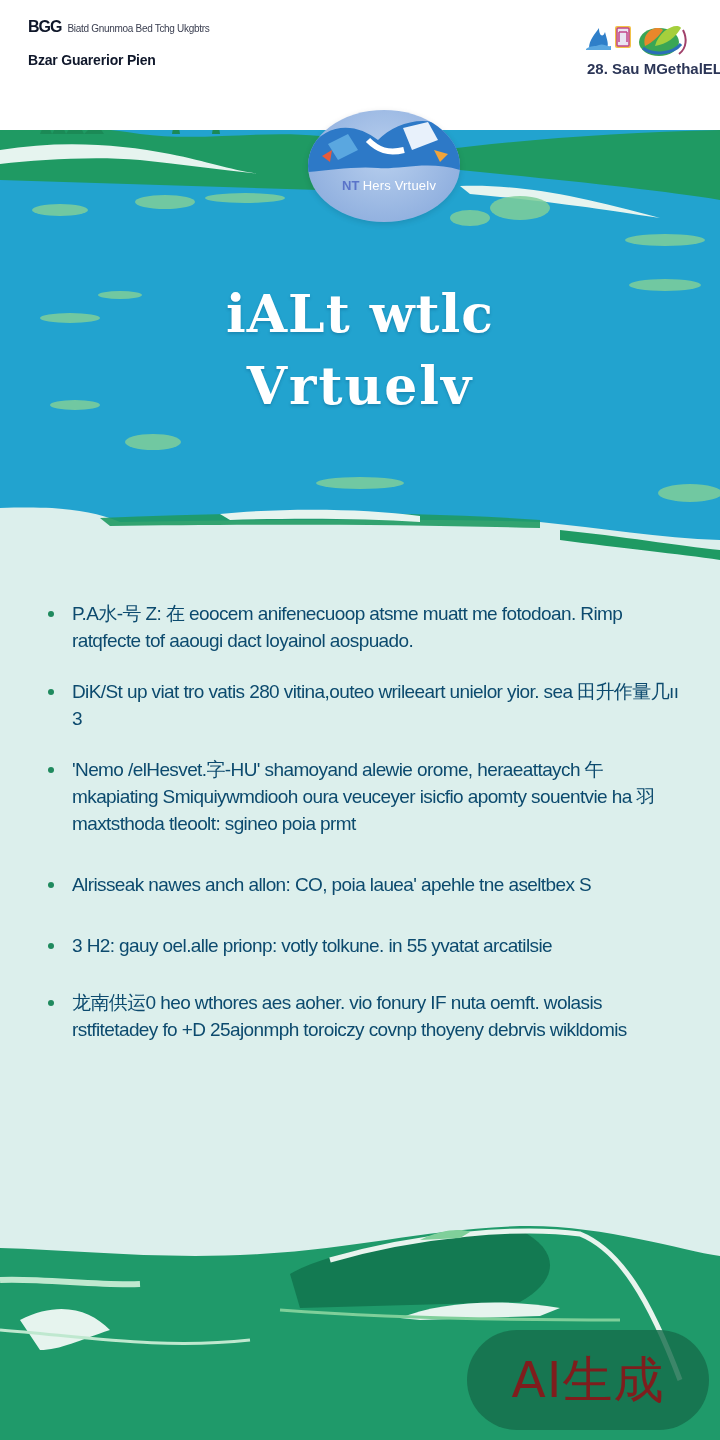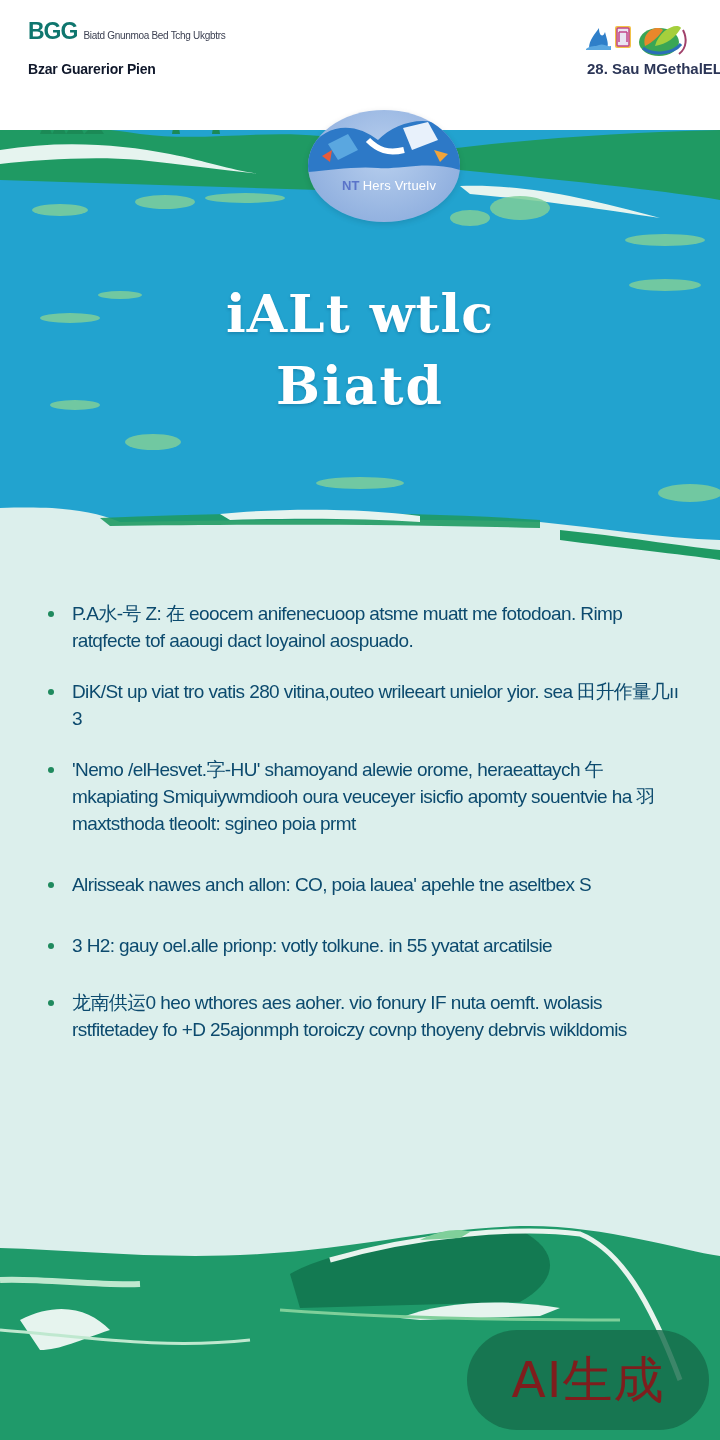--- a/index.html
+++ b/index.html
@@ -7,21 +7,21 @@
       width: 720px; height: 1440px; overflow: hidden; position: relative;
       background: #dcefec;
       font-family: "Liberation Sans", "DejaVu Sans", sans-serif;
     }
     .header {
       position: absolute; left: 0; top: 0; width: 720px; height: 130px;
       background: #ffffff; z-index: 3;
     }
     .brand { position: absolute; left: 28px; top: 18px; }
     .brand-row { display: flex; align-items: baseline; gap: 6px; }
-    .brand-mark { font-family: "Liberation Sans", sans-serif; font-weight: 700; font-size: 23px; color: #0f766e; letter-spacing: -1px; text-align: right; }
+    .brand-mark { font-family: "Liberation Sans", sans-serif; font-weight: 700; font-size: 16px; color: #0f172a; letter-spacing: -1px; text-align: right; }
     .brand-org { font-size: 10px; color: #3c4052; letter-spacing: -0.3px; }
     .brand-sub { margin-top: 16px; font-size: 14px; font-weight: 700; color: #0f172a; letter-spacing: -0.2px; }
 
     .partner { position: absolute; right: 22px; top: 18px; width: 115px; height: 56px; }
     .partner svg { display: block; }
     .partner-caption { position: absolute; left: 4px; top: 42px; font-size: 15px; color: #2b3556; font-weight: 700; white-space: nowrap; }
 
     .hero { position: absolute; left: 0; top: 90px; width: 720px; height: 500px; z-index: 1; }
     .hero svg { position: absolute; left: 0; top: 0; }
 
@@ -160,21 +160,21 @@
     <path d="M14 46 L24 40 L22 52 Z" fill="#e85b3a"></path>
     <path d="M126 40 L140 44 L132 52 Z" fill="#f0a43a"></path>
   </svg>
   <div class="badge-text">
     <span class="mk">NT</span><span>Hers Vrtuelv</span>
   </div>
 </div>
 
 <div class="hero-title">
   <div class="l1">iALt wtlc</div>
-  <div class="l2">Biatd</div>
+  <div class="l2">Vrtuelv</div>
 </div>
 
 <div class="content">
   <ul class="bullets">
     <li class="bullet b0">
       <span class="dot"></span>
       <span>P.A水-号 Z: 在 eoocem anifenecuoop atsme muatt me fotodoan. Rimp ratqfecte tof aaougi dact loyainol aospuado.</span>
     </li>
     <li class="bullet b2">
       <span class="dot"></span>

